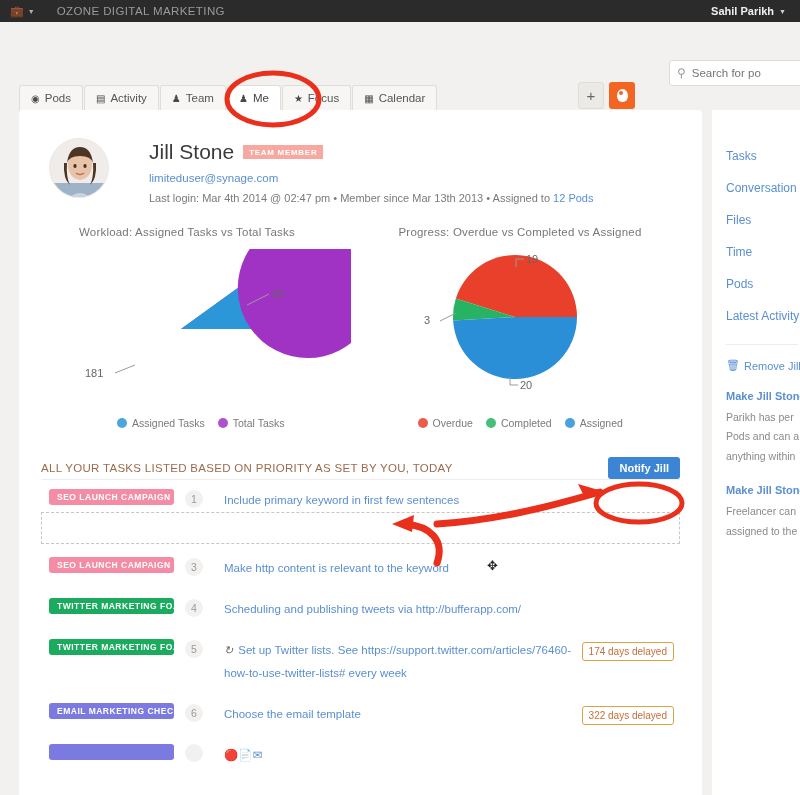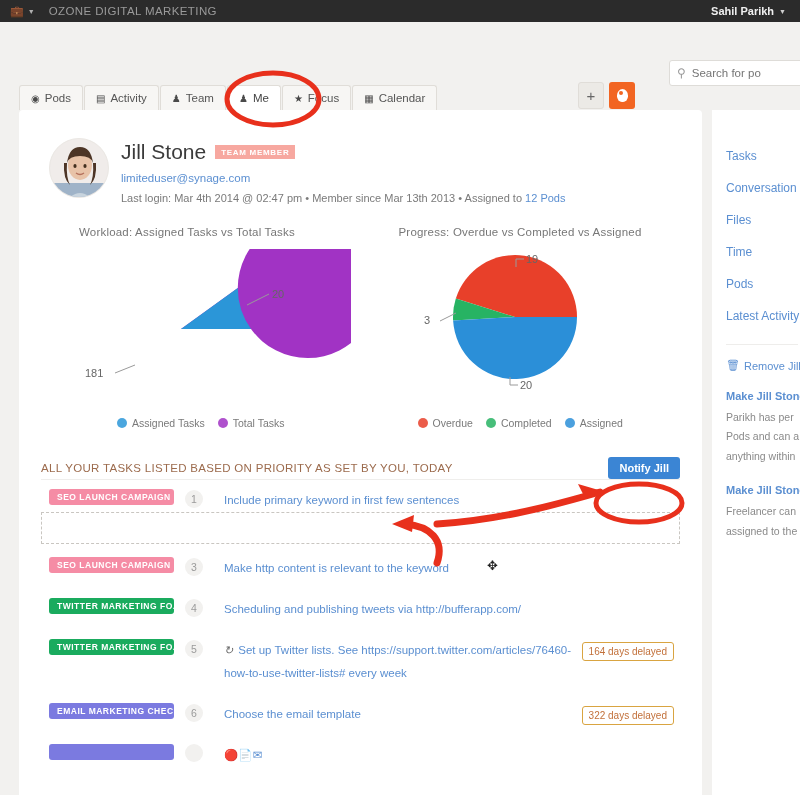--- a/index.html
+++ b/index.html
@@ -20,21 +20,21 @@
     padding: 0 10px;
     position: relative;
     z-index: 40;
   }
   .tb-logo-icon { color: #cfcfcf; font-size: 11px; line-height: 1; }
   .tb-caret { color: #b0b0b0; font-size: 7px; margin-left: 4px; }
   .tb-brand {
     color: #9a9a9a;
     font-size: 11.5px;
     letter-spacing: .4px;
-    margin-left: 14px;
+    margin-left: 22px;
     white-space: nowrap;
   }
   .tb-right {
     margin-left: auto;
     display: flex;
     align-items: center;
     gap: 5px;
     padding-right: 4px;
   }
   .tb-user { color: #efefef; font-size: 11px; font-weight: bold; }
@@ -150,21 +150,21 @@
   .profile { display: flex; padding: 28px 0 0 30px; }
   .avatar {
     width: 60px; height: 60px;
     border-radius: 50%;
     overflow: hidden;
     background: #e9e5e1;
     flex: 0 0 60px;
     border: 1px solid #ebe8e4;
     position: relative;
   }
-  .profile-meta { margin-left: 12px; padding-top: 2px; }
+  .profile-meta { margin-left: 40px; padding-top: 2px; }
   .pname-row { display: flex; align-items: center; gap: 9px; }
   .pname { font-size: 21px; color: #3b3b3b; font-weight: normal; }
   .pbadge {
     background: #f7a8a0;
     color: #fff;
     font-size: 8px;
     letter-spacing: .7px;
     padding: 3px 6px 2px;
     border-radius: 0;
     font-weight: bold;
@@ -498,21 +498,21 @@
     <div class="task-row">
       <span class="tag" style="background:#1aab5e">TWITTER MARKETING FO...</span>
       <span class="idx"><span>4</span></span>
       <span class="task-text">Scheduling and publishing tweets via http://bufferapp.com/</span>
     </div>
 
     <div class="task-row">
       <span class="tag" style="background:#1aab5e">TWITTER MARKETING FO...</span>
       <span class="idx"><span>5</span></span>
       <span class="task-text"><i class="recur-icon">↻</i><span>Set up Twitter lists. See https://support.twitter.com/articles/76460-how-to-use-twitter-lists# every week</span></span>
-      <span class="delay">164 days delayed</span>
+      <span class="delay">174 days delayed</span>
     </div>
 
     <div class="task-row">
       <span class="tag" style="background:#7b7ae0">EMAIL MARKETING CHEC...</span>
       <span class="idx"><span>6</span></span>
       <span class="task-text">Choose the email template</span>
       <span class="delay">322 days delayed</span>
     </div>
 
     <div class="task-row">

